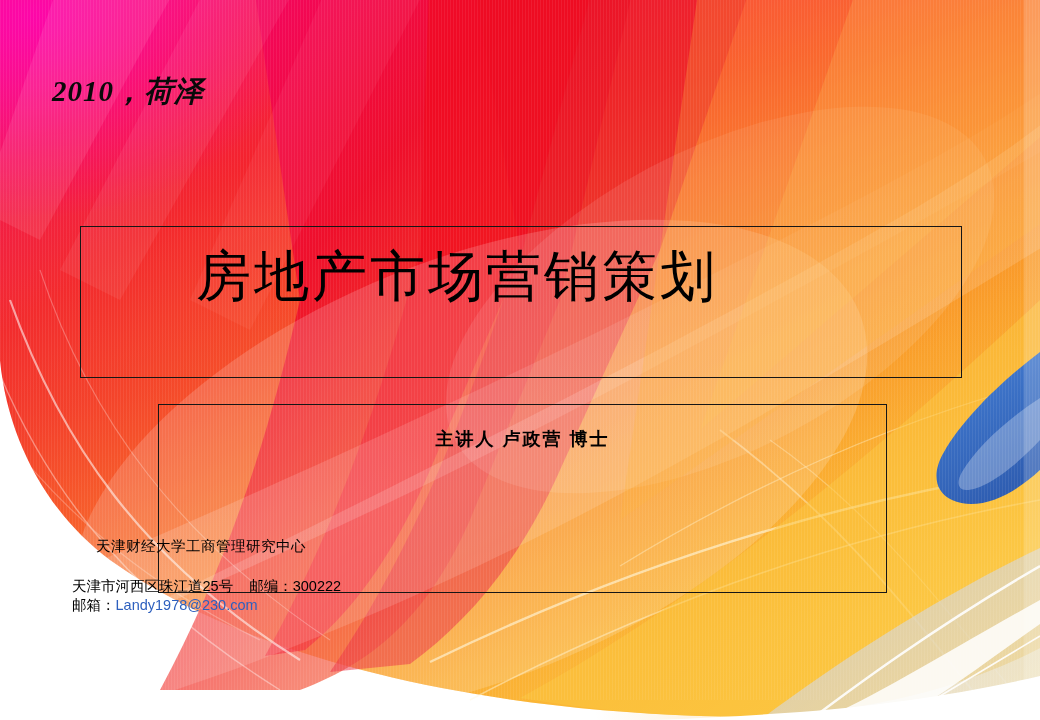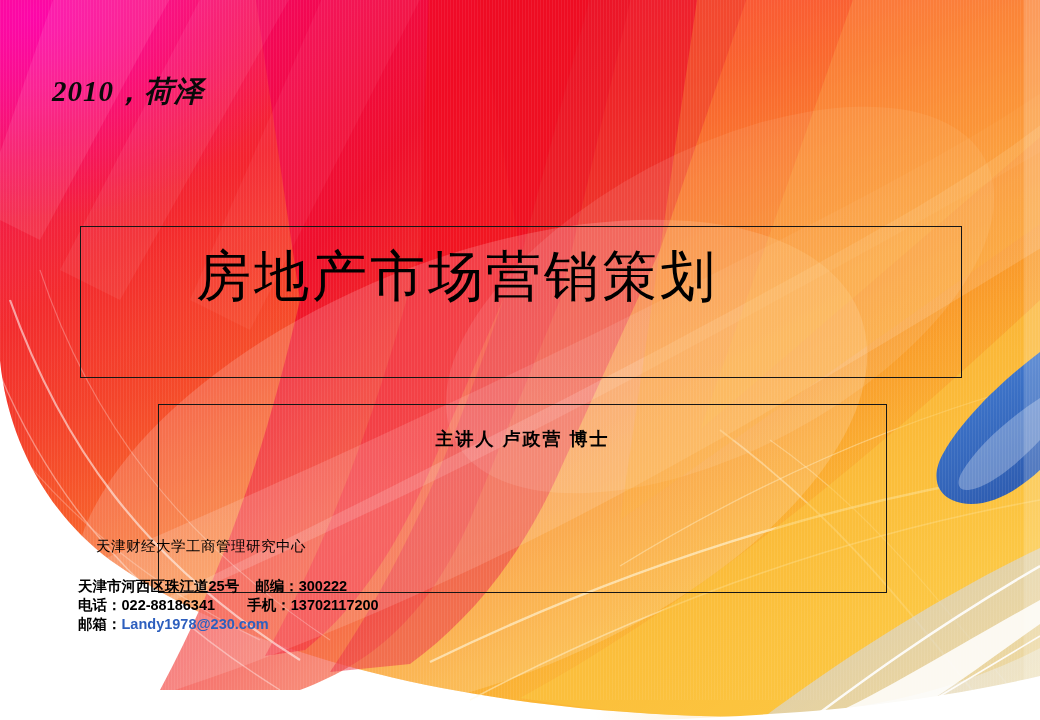--- a/index.html
+++ b/index.html
@@ -110,24 +110,24 @@
     font-size: 14.5px;
     font-weight: normal;
     letter-spacing: 0.5px;
     color: #000000;
     white-space: nowrap;
     margin-left: 28px;
   }
 
   #contact-block {
     position: absolute;
-    left: 78px;
+    left: 72px;
     top: 577px;
     font-size: 14.5px;
-    font-weight: bold;
+    font-weight: normal;
     line-height: 19px;
     color: #000000;
     white-space: nowrap;
   }
   .contact-row { display: block; white-space: pre; }
   .email-value { color: #2d5fbe; }
 </style>
 </head>
 <body>
 
@@ -299,17 +299,16 @@
   <div id="title-frame"></div>
   <div id="main-title">房地产市场营销策划</div>
 
   <div id="subtitle-frame"></div>
   <div id="subtitle">主讲人  卢政营   博士</div>
 
   <div id="org-line">天津财经大学工商管理研究中心</div>
 
   <div id="contact-block">
     <span class="contact-row">天津市河西区珠江道25号    邮编：300222</span>
-    <span class="contact-row">电话：022-88186341        手机：13702117200</span>
     <span class="contact-row"><span>邮箱：</span><span class="email-value">Landy1978@230.com</span></span>
   </div>
 
 </div>
 
 </body></html>

